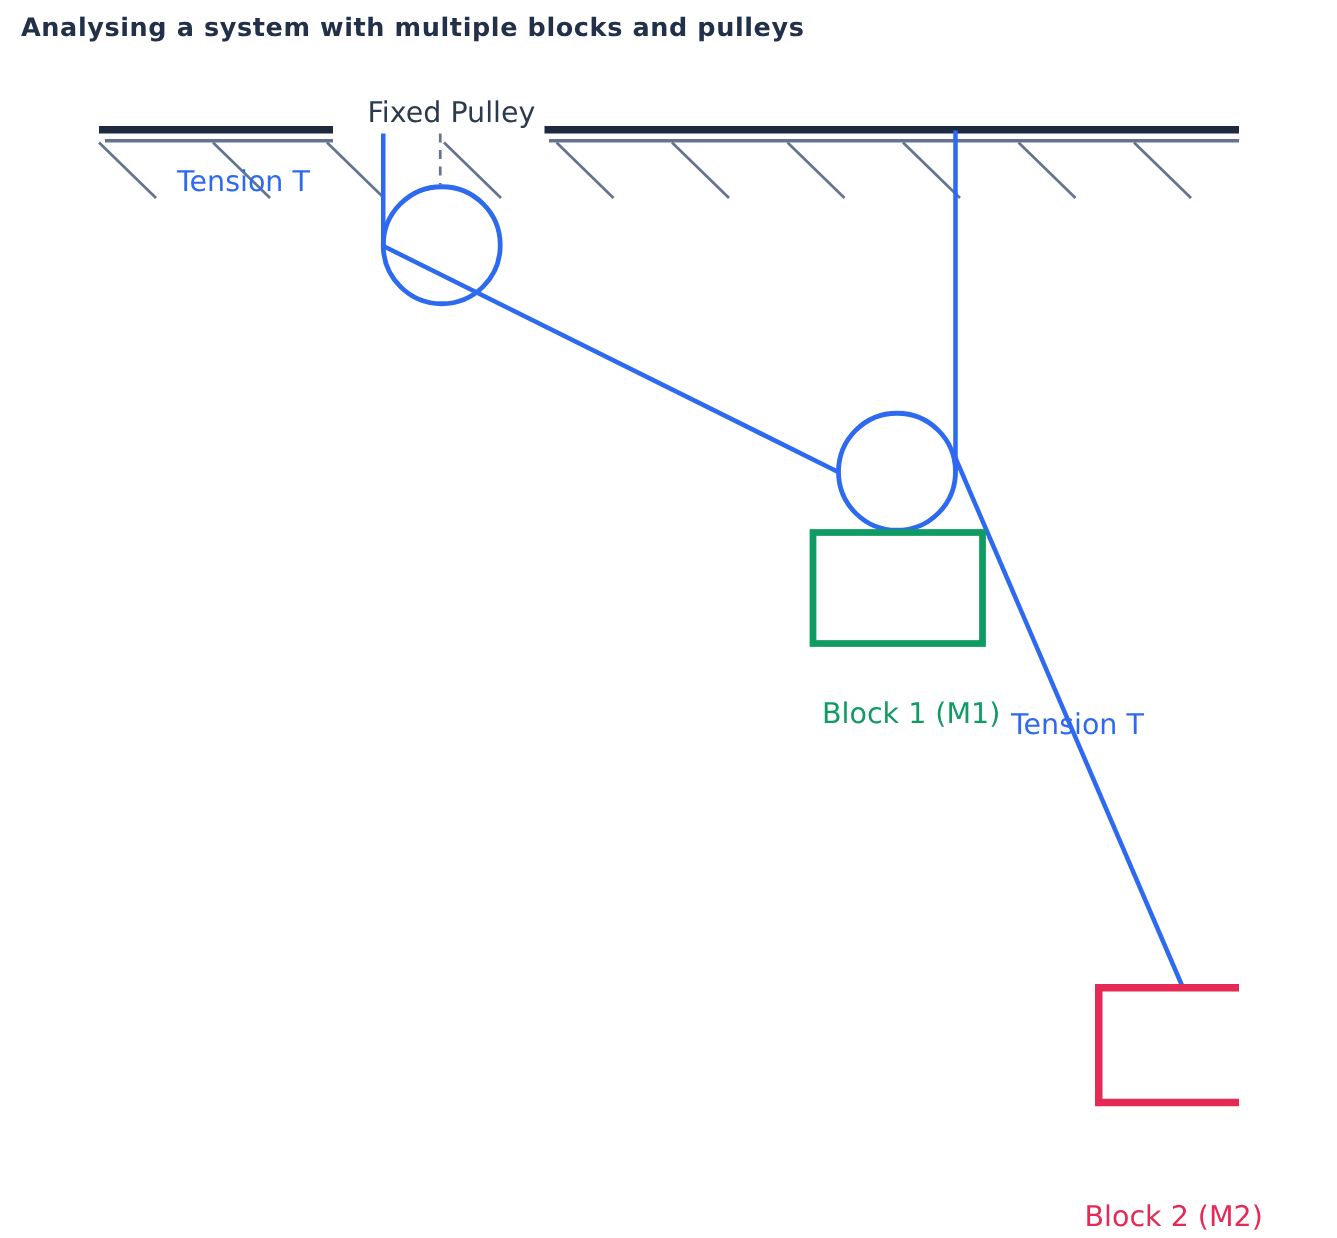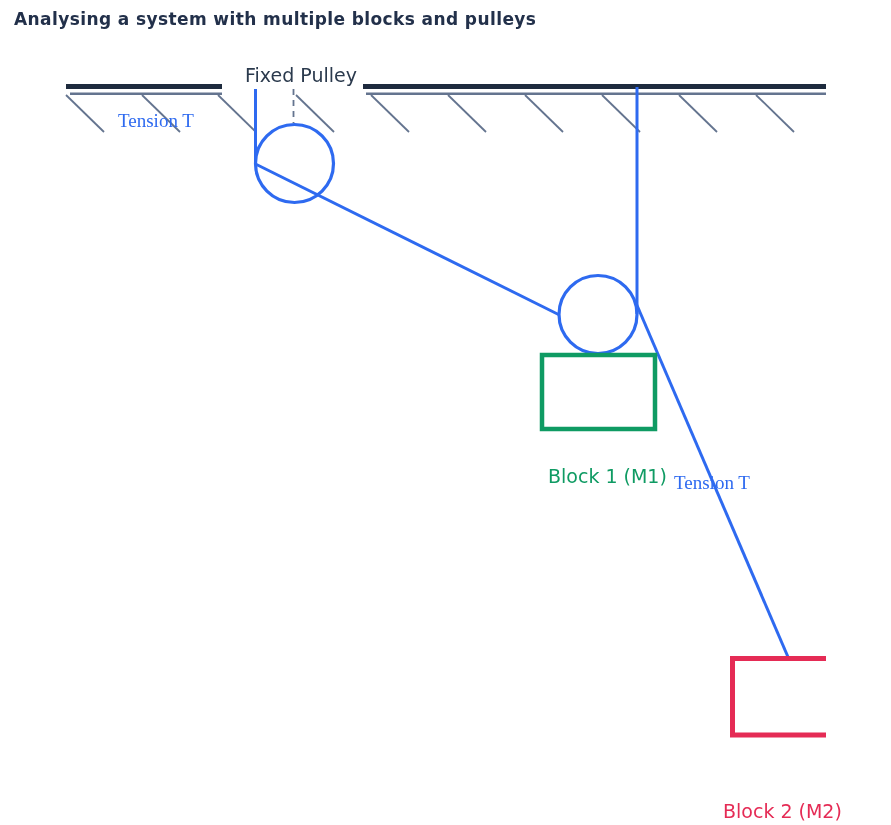--- a/index.html
+++ b/index.html
@@ -10,21 +10,21 @@
   body{background:var(--background);font-family:"DejaVu Sans",sans-serif;}
   .stage{position:relative;width:891px;height:825px;background:var(--background);overflow:hidden;}
   .stage svg{position:absolute;left:0;top:0;}
   .page-title{
     position:absolute;left:14px;top:9px;width:870px;
     font-family:"DejaVu Sans","Liberation Sans",sans-serif;
     font-size:17px;font-weight:bold;letter-spacing:.4px;color:var(--title-text);white-space:nowrap;
   }
   .lbl{position:absolute;font-size:19px;line-height:22px;white-space:nowrap;}
   .lbl-dark{color:var(--label-text);}
-  .lbl-blue{color:var(--rope-blue);font-family:Liberation Serif, serif;}
+  .lbl-blue{color:var(--rope-blue);}
   .lbl-green{color:var(--block1-green);}
   .lbl-red{color:var(--block2-red);}
   .lbl-halo{background:var(--background);padding:0 3px;}
   .ceiling-line{stroke:var(--ceiling);stroke-width:5;}
   .ceiling-sub{stroke:var(--hatch);stroke-width:2.4;}
   .hatch{stroke:var(--hatch);stroke-width:1.8;}
   .dash{stroke:var(--hatch);stroke-width:1.8;stroke-dasharray:6 5;}
   .rope{stroke:var(--rope-blue);stroke-width:3;fill:none;}
   .pulley{stroke:var(--rope-blue);stroke-width:3.2;fill:none;}
   .block1{stroke:var(--block1-green);stroke-width:4.5;fill:none;}

